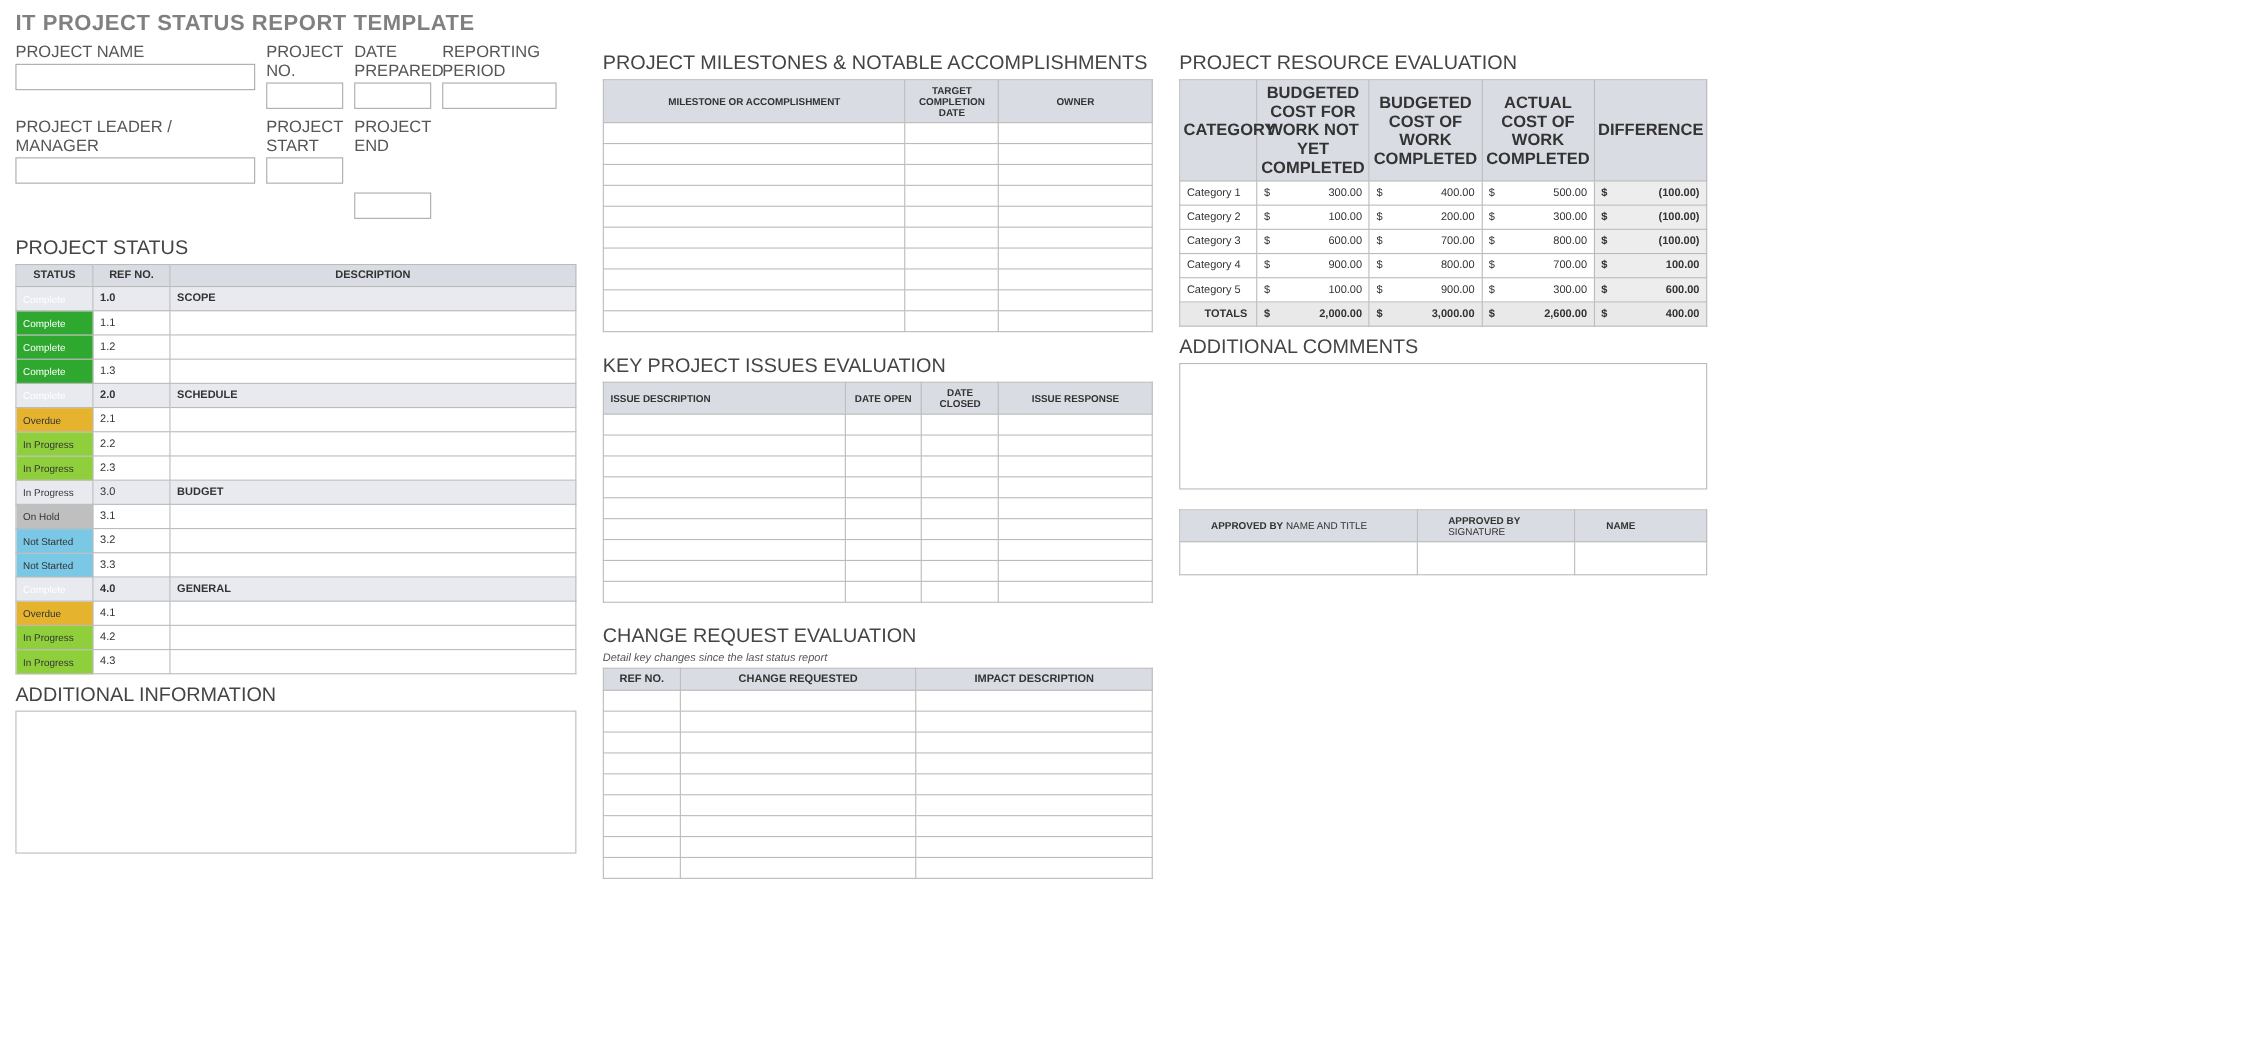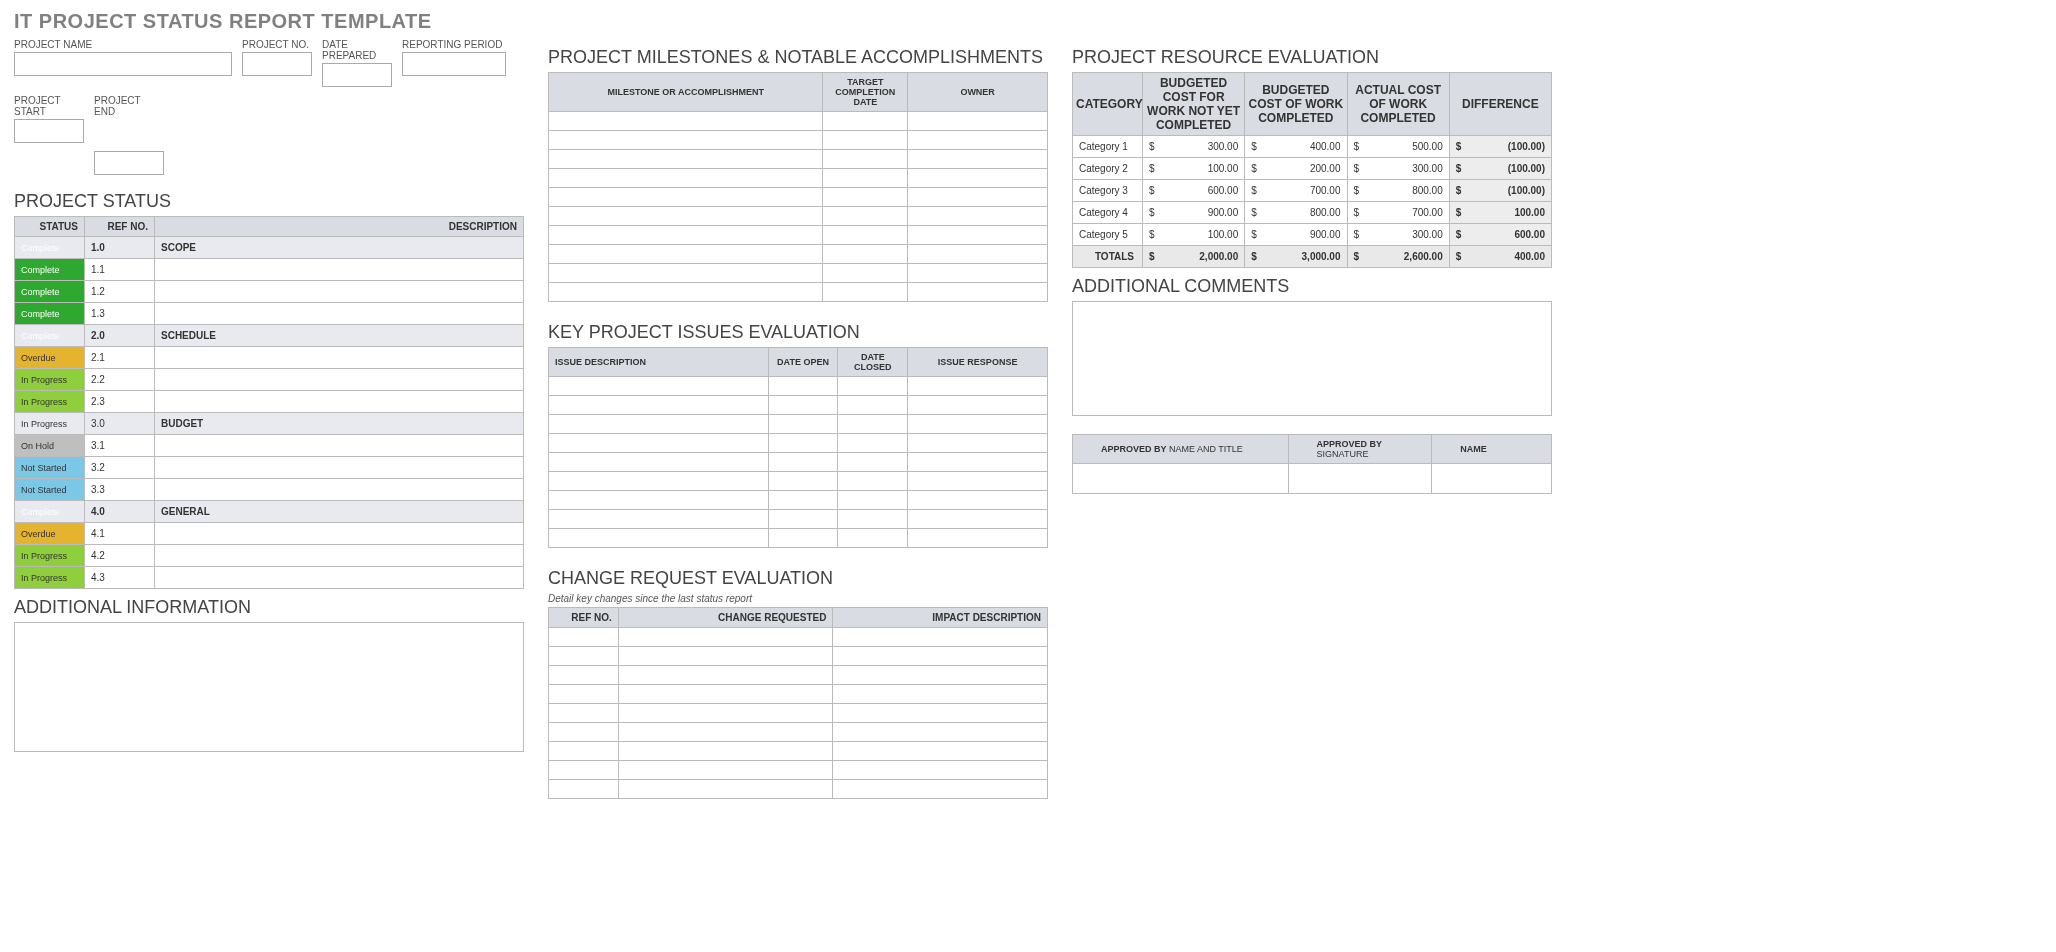--- a/index.html
+++ b/index.html
@@ -9,27 +9,27 @@
   .subtitle { font-style: italic; font-size: 10px; color: #555; margin-bottom: 3px; }
   .page { display: flex; gap: 24px; align-items: flex-start; }
   .col { display: flex; flex-direction: column; }
   .col1 { width: 510px; }
   .col2 { width: 500px; }
   .col3 { width: 480px; }
 
   
   table { border-collapse: collapse; width: 100%; table-layout: fixed; }
   th, td { border: 1px solid #bbb; padding: 4px 6px; font-size: 10px; vertical-align: middle; }
-  th { background: #d9dce3; font-weight: bold; text-align: right; }
+  th { background: #d9dce3; font-weight: bold; text-align: center; }
   td { background: #fff; height: 22px; }
 
   
   .info-grp { display: flex; gap: 10px; margin-bottom: 8px; }
   .info-fld { display: flex; flex-direction: column; }
-  .info-fld label { font-size: 10px; color: #555; margin-bottom: 2px; }
+  .info-fld label { font-size: 15px; color: #555; margin-bottom: 2px; }
   .info-fld .box { border: 1px solid #aaa; height: 24px; background: #fff; }
 
   
   .status-table colgroup col:nth-child(1){width:70px}
   .status-table colgroup col:nth-child(2){width:70px}
   .status-table td.status-cell { font-size: 9px; padding-left:6px; }
   .complete { background:#2fa82f;color:#fff; }
   .overdue  { background:#e6b32e;color:#333; }
   .inprogress{ background:#8fcf3c;color:#333; }
   .onhold   { background:#bfbfbf;color:#333; }
@@ -56,21 +56,21 @@
   .iss-table colgroup col:nth-child(4){width:28%}
   .iss-table th { text-align:center; font-size:9px; }
   .iss-table th:first-child{text-align:left}
 
   
   .chg-table colgroup col:nth-child(1){width:14%}
   .chg-table colgroup col:nth-child(2){width:43%}
   .chg-table colgroup col:nth-child(3){width:43%}
 
   
-  .res-table th { text-align:center; font-size:12px; padding:3px; }
+  .res-table th { text-align:center; font-size:15px; padding:3px; }
   .res-table colgroup col:nth-child(1){width:70px}
   .res-table td.cat { padding-left:6px; }
   .money { display:flex; justify-content:space-between; }
   .money .cur { }
   .money .val { text-align:right; }
   .res-table tr.totals-row td { background:#e9e9e9; font-weight:bold; }
   .res-table tr.totals-row td.cat { text-align:right; padding-right:8px; }
   .res-table td.diff { background:#ededed; font-weight:bold; }
   .res-table th.diff { background:#d9dce3; }
 
@@ -99,20 +99,24 @@
         <div class="info-fld" style="width: 70px;">
           <label>DATE PREPARED</label>
           <div class="box"></div>
         </div>
         <div class="info-fld" style="width: 104px;">
           <label>REPORTING PERIOD</label>
           <div class="box"></div>
         </div>
       </div>
     <div class="info-grp" id="info-row2">
+        <div class="info-fld" style="width: 218px;">
+          <label>PROJECT LEADER / MANAGER</label>
+          <div class="box"></div>
+        </div>
         <div class="info-fld" style="width: 70px;">
           <label>PROJECT START</label>
           <div class="box"></div>
         </div>
         <div class="info-fld" style="width: 70px; gap: 32px;">
           <label>PROJECT END</label>
           <div class="box"></div>
         </div>
       </div>
 

